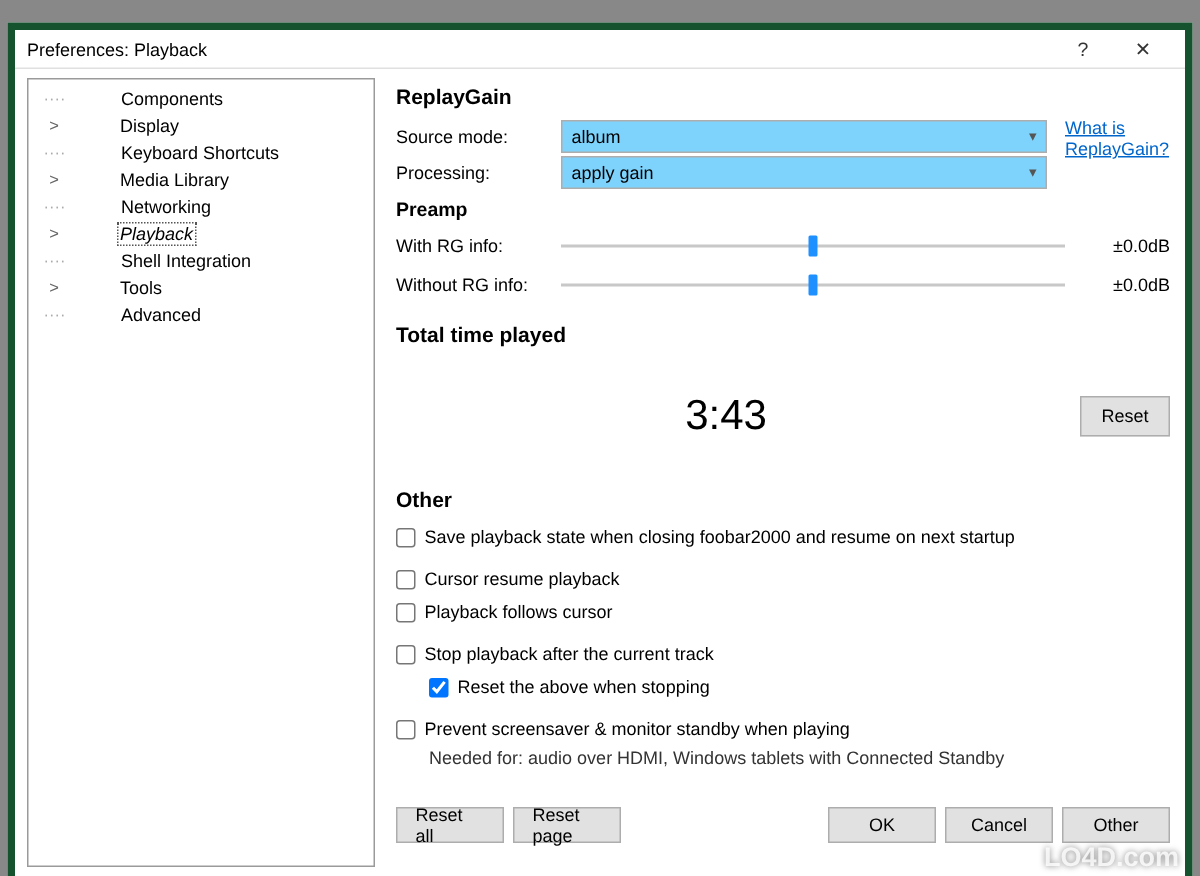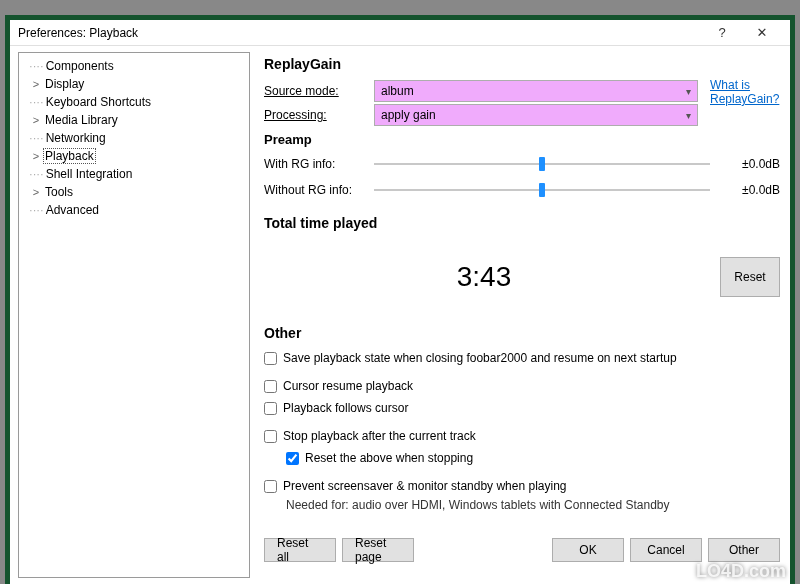--- a/index.html
+++ b/index.html
@@ -61,24 +61,25 @@
     width: 14px;
     text-align: center;
     color: #666;
     font-size: 11px;
   }
   .tree-item .dots {
     color: #aaa;
     font-size: 11px;
     letter-spacing: 0;
   }
-  .tree-item .lbl { padding-left: 2px; }
+  .tree-item .lbl { padding-left: 2px; margin-left: 35px; }
   .tree-item.selected .lbl {
     border: 1px dotted #555;
     padding: 0 1px;
+    font-style: italic;
   }
   .content {
     flex: 1;
     padding: 6px 10px 22px 10px;
     display: flex;
     flex-direction: column;
     position: relative;
   }
   .section-title {
     font-weight: bold;
@@ -88,23 +89,23 @@
   .section-sub {
     font-weight: bold;
     font-size: 13px;
     margin: 4px 0 4px 0;
   }
   .row {
     display: flex;
     align-items: center;
     margin: 2px 0;
   }
-  .row .label { width: 110px; text-decoration: underline; }
+  .row .label { width: 110px; }
   .dropdown {
-    background: #f0abfc;
+    background: #7dd3fc;
     border: 1px solid #adadad;
     height: 22px;
     display: flex;
     align-items: center;
     justify-content: space-between;
     padding: 0 6px;
     font-size: 12px;
     flex: 1;
     cursor: default;
   }
@@ -164,21 +165,21 @@
     background: #e1e1e1;
     border: 1px solid #adadad;
     height: 24px;
     padding: 0 12px;
     font-size: 12px;
     display: inline-flex;
     align-items: center;
     justify-content: center;
     cursor: default;
   }
-  .btn.tall { height: 40px; width: 60px; text-align: center; }
+  .btn.tall { height: 27px; width: 60px; text-align: center; }
   .check-row {
     display: flex;
     align-items: center;
     margin: 4px 0;
   }
   .check-row input[type=checkbox] {
     margin: 0 6px 0 0;
     width: 13px; height: 13px;
   }
   .indent { margin-left: 22px; }

